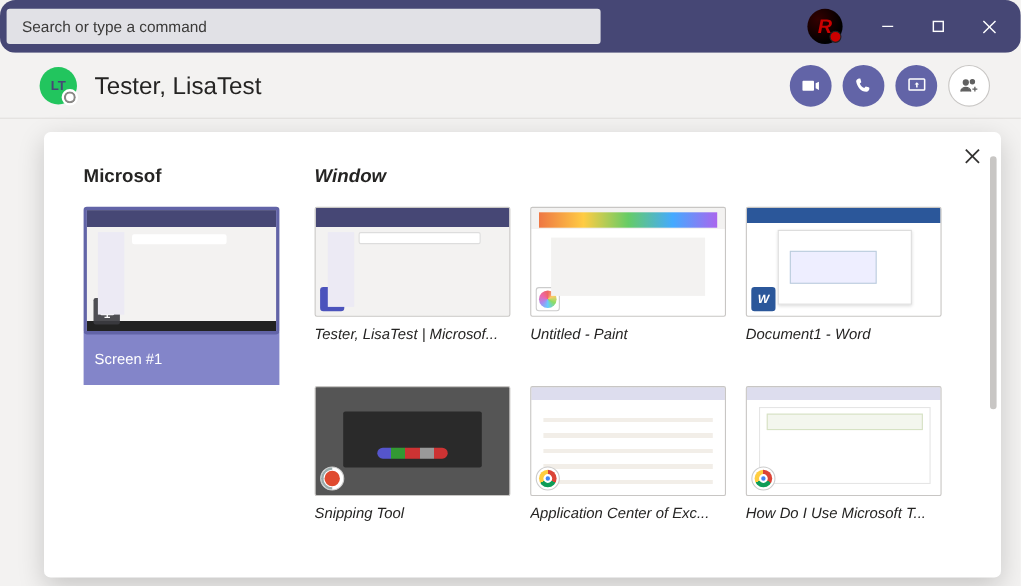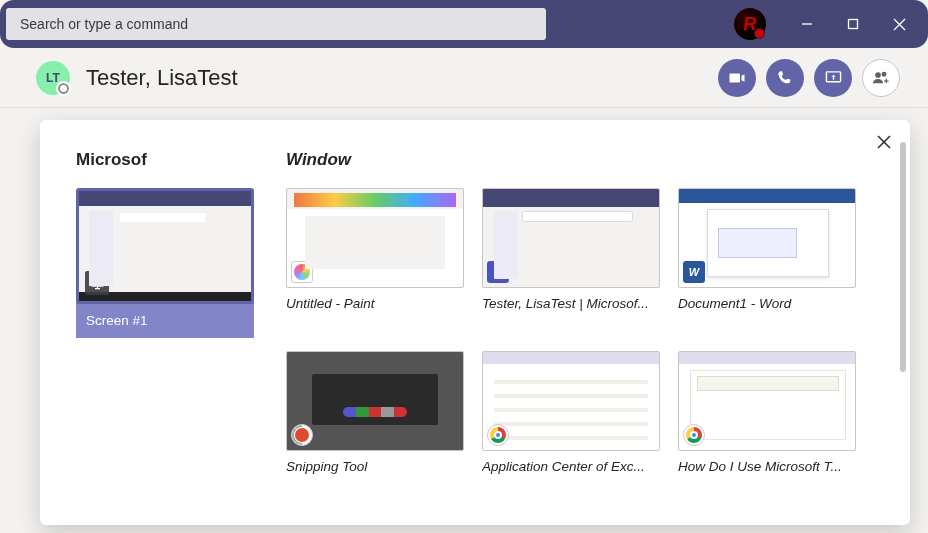--- a/index.html
+++ b/index.html
@@ -9,21 +9,21 @@
   .title-bar { height: 48px; background: #464775; display: flex; align-items: center; padding: 0 6px; border-radius: 14px; }
   .search-box { flex: 0 0 540px; height: 32px; background: #e1e1e6; border-radius: 3px; display: flex; align-items: center; padding: 0 14px; color: #3b3a39; font-size: 14px; margin-right: auto; }
   .av-right { display: flex; align-items: center; gap: 0; }
   .avatar-org { width: 32px; height: 32px; border-radius: 50%; background: radial-gradient(circle at 30% 30%, #300 0%, #000 70%); color: #c00; display:flex; align-items:center; justify-content:center; font-style: italic; font-weight: bold; font-size: 18px; font-family: "Brush Script MT", cursive; position: relative; margin-right: 18px;}
   .avatar-org::after { content:""; position:absolute; bottom:1px; right:1px; width:9px; height:9px; border-radius:50%; background:#c00; border:1px solid #222;}
   .win-btn { width: 46px; height: 48px; display:flex; align-items:center; justify-content:center; color:#fff; }
   .win-btn svg { stroke:#fff; }
 
   
   .chat-header { height: 60px; background: #f3f2f1; display:flex; align-items:center; padding: 0 28px 0 36px; border-bottom: 1px solid #e1dfdd; }
-  .presence-avatar { width: 34px; height: 34px; border-radius:50%; background:#86efac; color:#464775; font-size:12px; font-weight:600; display:flex; align-items:center; justify-content:center; position:relative; margin-right: 16px;}
+  .presence-avatar { width: 34px; height: 34px; border-radius:50%; background:#22c55e; color:#464775; font-size:12px; font-weight:600; display:flex; align-items:center; justify-content:center; position:relative; margin-right: 16px;}
   .presence-avatar::after{ content:""; position:absolute; bottom:-1px; right:-1px; width:11px; height:11px; border-radius:50%; background:#fff; border:2px solid #fff; box-shadow: inset 0 0 0 2px #8a8886; }
   .chat-name { font-size: 22px; font-weight: 400; color: #252423; }
   .header-actions { margin-left:auto; display:flex; gap:10px; align-items:center;}
   .round-btn { width:38px; height:38px; border-radius:50%; background:#6264a7; display:flex; align-items:center; justify-content:center; }
   .round-btn.outline { background:#fff; border:1px solid #c8c6c4; }
   .round-btn svg { fill:#fff; }
   .round-btn.outline svg { fill:#616161; stroke:#616161;}
 
   
   .share-panel { position:absolute; left:40px; top:120px; width:870px; height:405px; background:#fff; border-radius:6px; box-shadow:0 8px 24px rgba(0,0,0,0.18); padding: 30px 36px 10px 36px; }
@@ -34,21 +34,21 @@
   .columns { display:flex; gap:20px; height:100%; }
   .col-desktop { flex: 0 0 190px; }
   .col-window { flex: 1; font-style: italic; }
   .section-title { font-size:17px; font-weight:600; color:#252423; margin-bottom: 18px; }
 
   .thumb { width:178px; margin-bottom:22px; }
   .thumb-img { width:178px; height:100px; border:1px solid #c8c6c4; background:#fff; position:relative; overflow:hidden; border-radius:2px;}
   .thumb-label { font-size:13.5px; color:#252423; margin-top:8px; white-space:nowrap; overflow:hidden; text-overflow:ellipsis; }
 
   .desktop-thumb .thumb-img { border:3px solid #6264a7; height:116px; border-radius:3px;}
-  .desktop-thumb .sel-strip { height:36px; background:#8385c9; color:#fff; font-size:13.5px; display:flex; align-items:center; padding:0 10px; margin-top:-2px;text-align:right;}
+  .desktop-thumb .sel-strip { height:48px; background:#8385c9; color:#fff; font-size:13.5px; display:flex; align-items:center; padding:0 10px; margin-top:-2px;text-align:right;}
   .screen-icon { position:absolute; bottom:6px; left:6px; width:24px; height:24px; background:rgba(60,60,65,0.9); border-radius:2px; display:flex; align-items:center; justify-content:center;}
 
   .window-grid { display:grid; grid-template-columns: repeat(3, 178px); gap: 18px 18px; }
 
   .app-badge { position:absolute; bottom:4px; left:4px; width:22px; height:22px; border-radius:3px; display:flex; align-items:center; justify-content:center; font-size:11px; color:#fff; font-weight:bold;}
   .badge-teams{ background:#4b53bc;} .badge-paint{ background:#fff; border:1px solid #ccc;} .badge-word{ background:#2b579a;} .badge-snip{ background:#fff; border:1px solid #ccc; border-radius:50%;} .badge-chrome{ background:#fff; border:1px solid #ccc; border-radius:50%;}
 
   
   .pv-teams { background:linear-gradient(#464775 0 18%, #f3f2f1 18% 100%);}
   .pv-teams::before{content:"";position:absolute;left:22%;top:22%;width:62%;height:10%;background:#fff;border:1px solid #ddd;border-radius:2px;}
@@ -167,36 +167,36 @@
         </div>
         <div class="sel-strip">Screen #1</div>
       </div>
     </div>
 
     <div class="col-window">
       <div class="section-title">Window</div>
       <div class="window-grid">
 
         <div class="thumb">
+          <div class="thumb-img pv-teams">
+            <div class="app-badge badge-teams">T</div>
+          </div>
+          <div class="thumb-label">Tester, LisaTest | Microsof...</div>
+        </div>
+
+        <div class="thumb">
           <div class="thumb-img pv-paint">
             <div class="app-badge badge-paint">
                 <span class="paint-dot"></span>
               </div>
           </div>
           <div class="thumb-label">Untitled - Paint</div>
         </div>
 
         <div class="thumb">
-          <div class="thumb-img pv-teams">
-            <div class="app-badge badge-teams">T</div>
-          </div>
-          <div class="thumb-label">Tester, LisaTest | Microsof...</div>
-        </div>
-
-        <div class="thumb">
           <div class="thumb-img pv-word">
             <div class="app-badge badge-word">W</div>
           </div>
           <div class="thumb-label">Document1 - Word</div>
         </div>
 
         <div class="thumb">
           <div class="thumb-img pv-snip">
             <div class="app-badge badge-snip">
                 <span class="snip-dot"></span>

